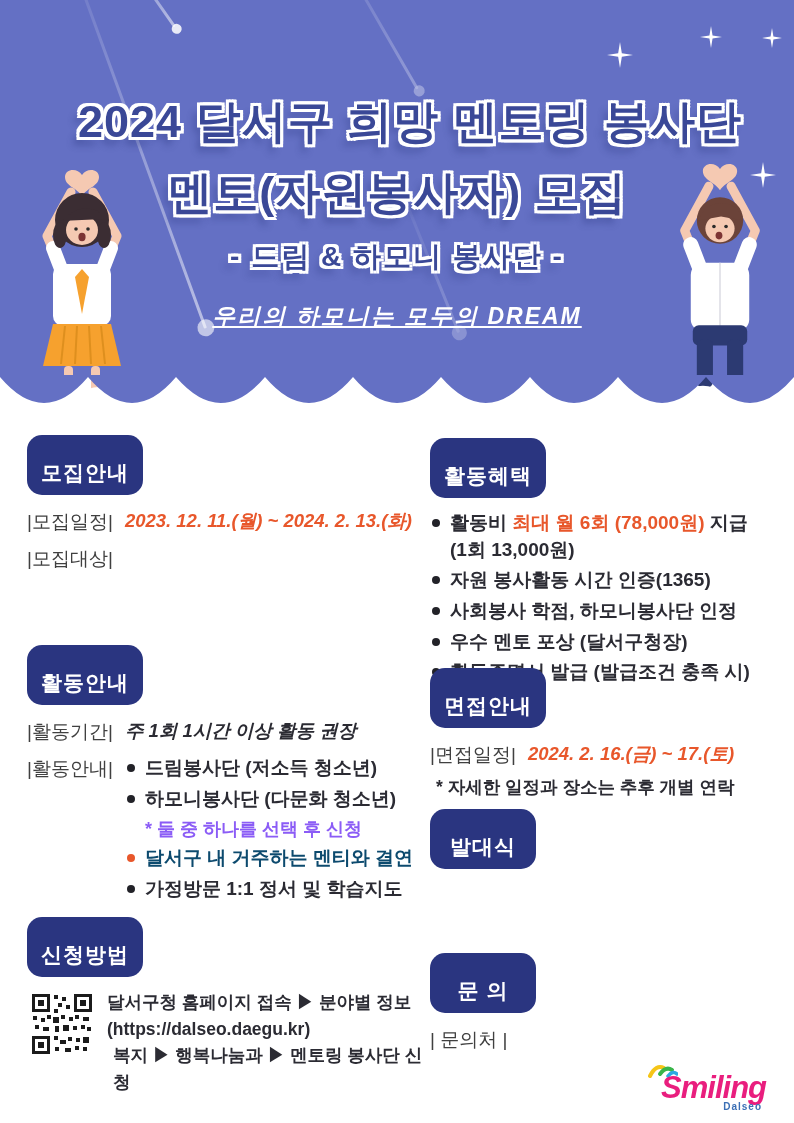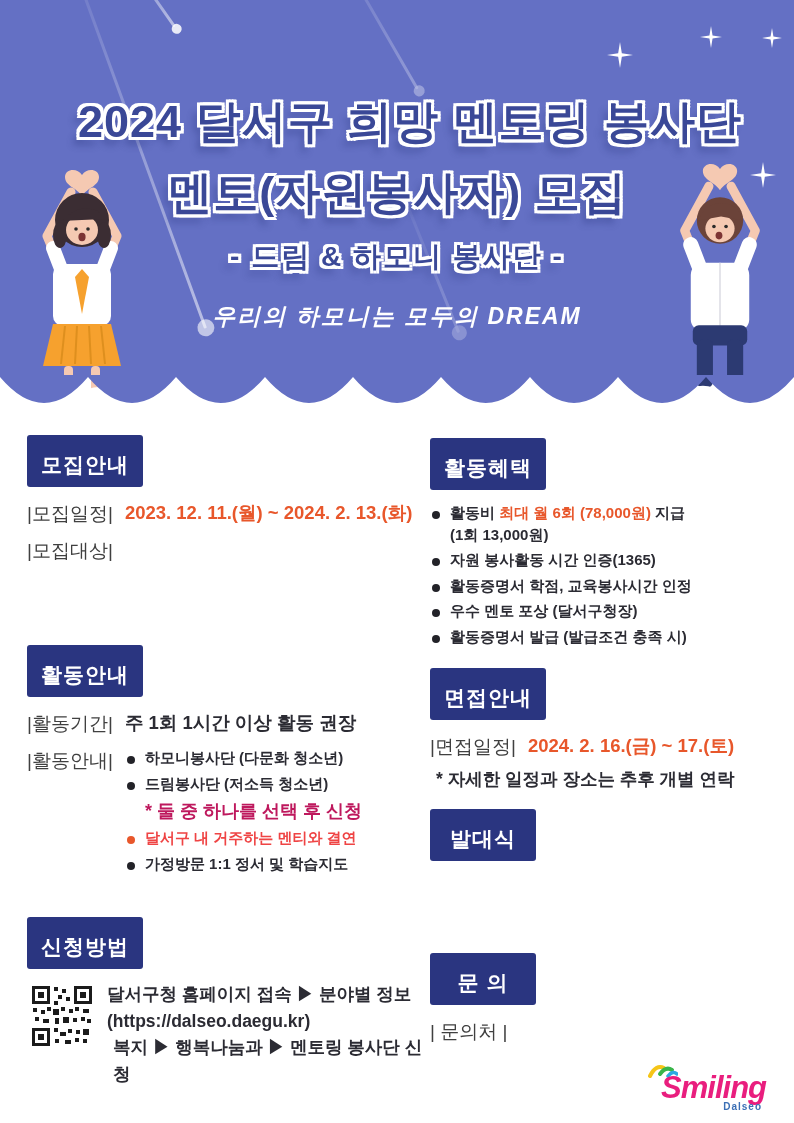--- a/index.html
+++ b/index.html
@@ -22,37 +22,37 @@
   .s4::after{width:15px;height:15px;}
   .sparkle{position:absolute;}
   .title{position:absolute;left:0;width:794px;text-align:center;font-weight:800;color:#3A4897;
          letter-spacing:1px;
          text-shadow:-3px -3px 0 #fff,0 -3px 0 #fff,3px -3px 0 #fff,-3px 0 0 #fff,3px 0 0 #fff,
                      -3px 3px 0 #fff,0 3px 0 #fff,3px 3px 0 #fff,-6px 8px 7px rgba(47,59,134,0.45);}
   .t1{top:92px;font-size:45px;margin-left:13px;}
   .t2{top:163px;font-size:45px;}
   .t3{top:238px;font-size:28px;letter-spacing:2px;}
   .subtitle{position:absolute;left:0;top:301px;width:794px;text-align:center;color:#ffffff;
-            font-size:23px;font-weight:700;font-style:italic;letter-spacing:2px;}
+            font-size:23px;font-weight:700;font-style:italic;letter-spacing:2px;text-decoration:underline;}
   .figure{position:absolute;}
   
   .section{position:absolute;}
   .badge{display:inline-block;background:#2A3580;color:#ffffff;font-weight:700;font-size:21px;
-         padding:16px 14px 8px;border-radius:3px;min-width:78px;text-align:center;letter-spacing:1px;}
+         padding:24px 14px 8px;border-radius:15px;min-width:78px;text-align:center;letter-spacing:1px;}
   .row{display:flex;align-items:flex-start;margin-bottom:11px;}
   .lbl{color:#404040;font-weight:400;font-size:19px;white-space:nowrap;margin-right:12px;flex:none;}
-  .val{font-size:18.5px;color:#2B2B33;font-weight:600;line-height:1.35;}
-  .orange{color:#ef4444;}
+  .val{font-size:18.5px;color:#2B2B33;font-weight:600;line-height:1.35;font-style:italic;}
+  .orange{color:#0c4a6e;}
   .o-strong{color:#E8572B;font-weight:700;}
   .note{font-size:17.5px;color:#2B2B33;font-weight:600;}
-  .b-item{display:flex;margin-bottom:6px;font-size:15px;color:#2B2B33;font-weight:600;line-height:1.3;}
+  .b-item{display:flex;margin-bottom:6px;font-size:19px;color:#2B2B33;font-weight:600;line-height:1.3;}
   .dot{width:8px;height:8px;border-radius:50%;background:#222228;margin:8px 10px 0 2px;flex:none;}
   .dot.od{background:#E8572B;}
   .sub-line{margin-top:2px;}
-  .indent-note{margin:1px 0 5px 20px;font-size:18px;color:#be185d;font-weight:600;}
+  .indent-note{margin:1px 0 5px 20px;font-size:18px;color:#8b5cf6;font-weight:600;}
   
   .apply-flex{display:flex;margin-top:12px;}
   .qr{width:62px;height:62px;background:#fff;flex:none;margin:4px 14px 0 4px;}
   .apply-lines{font-size:17.5px;color:#2B2B33;font-weight:600;line-height:1.52;}
   
   .logo{position:absolute;right:22px;top:1068px;width:140px;height:46px;}
   .logo-main{position:absolute;right:6px;top:2px;font-size:31px;font-weight:700;font-style:italic;
              color:#E91E7E;letter-spacing:-1px;}
   .logo-sub{position:absolute;right:10px;top:33px;font-size:10px;font-weight:700;color:#3B6FB5;
             letter-spacing:1px;}
@@ -160,21 +160,21 @@
           <span>활동비 </span><span class="o-strong">최대 월 6회 (78,000원)</span><span> 지급</span>
           <div class="sub-line">(1회 13,000원)</div>
         </div>
       </div>
       <div class="b-item">
           <span class="dot"></span>
           <div>자원 봉사활동 시간 인증(1365)</div>
         </div>
       <div class="b-item">
           <span class="dot"></span>
-          <div>활동증명서 학점, 교육봉사시간 인정</div>
+          <div>사회봉사 학점, 하모니봉사단 인정</div>
         </div>
       <div class="b-item">
           <span class="dot"></span>
           <div>우수 멘토 포상 (달서구청장)</div>
         </div>
       <div class="b-item">
           <span class="dot"></span>
           <div>활동증명서 발급 (발급조건 충족 시)</div>
         </div>
     </div>
@@ -185,25 +185,25 @@
     <div style="margin-top:14px">
       <div class="row">
         <span class="lbl">|활동기간|</span>
         <span class="val" style="font-weight:700">주 1회 1시간 이상 활동 권장</span>
       </div>
       <div class="row">
         <span class="lbl">|활동안내|</span>
         <div>
           <div class="b-item">
               <span class="dot"></span>
-              <div>하모니봉사단 (다문화 청소년)</div>
+              <div>드림봉사단 (저소득 청소년)</div>
             </div>
           <div class="b-item">
               <span class="dot"></span>
-              <div>드림봉사단 (저소득 청소년)</div>
+              <div>하모니봉사단 (다문화 청소년)</div>
             </div>
           <div class="indent-note">* 둘 중 하나를 선택 후 신청</div>
           <div class="b-item">
               <span class="dot od"></span>
               <div class="orange">달서구 내 거주하는 멘티와 결연</div>
             </div>
           <div class="b-item">
               <span class="dot"></span>
               <div>가정방문 1:1 정서 및 학습지도</div>
             </div>

